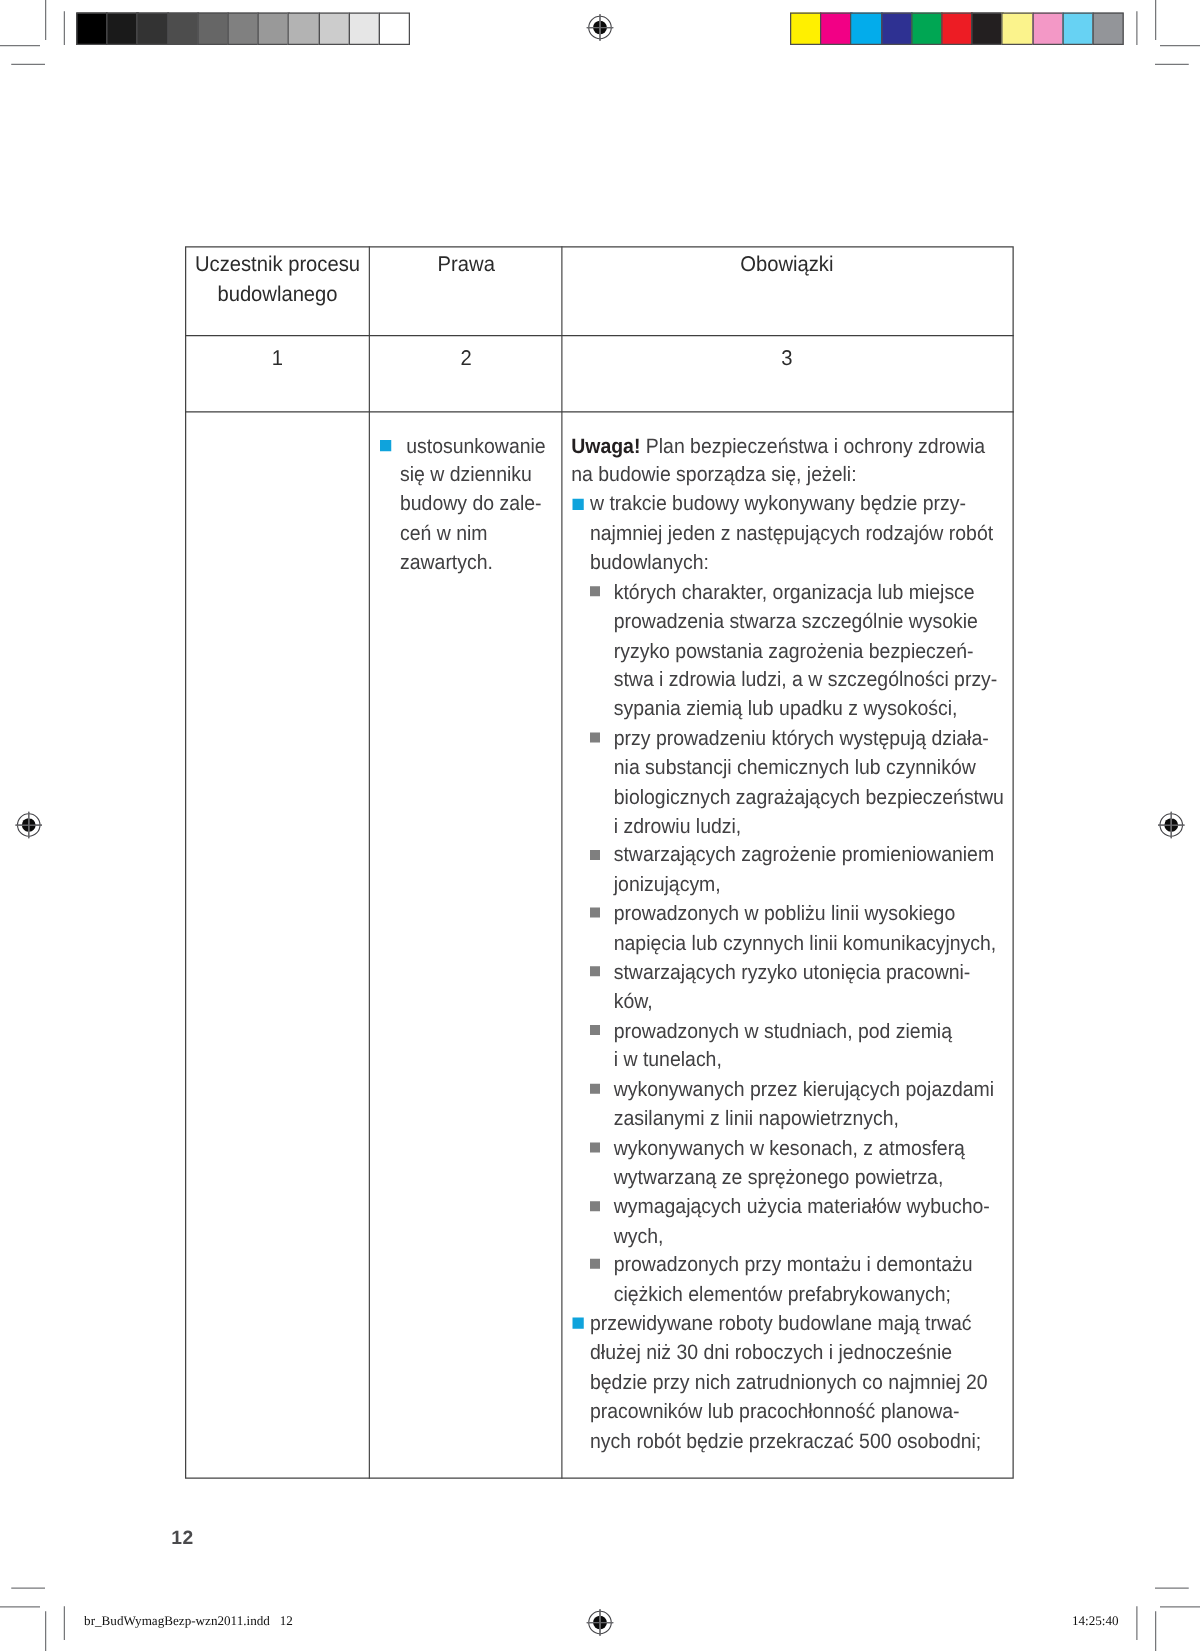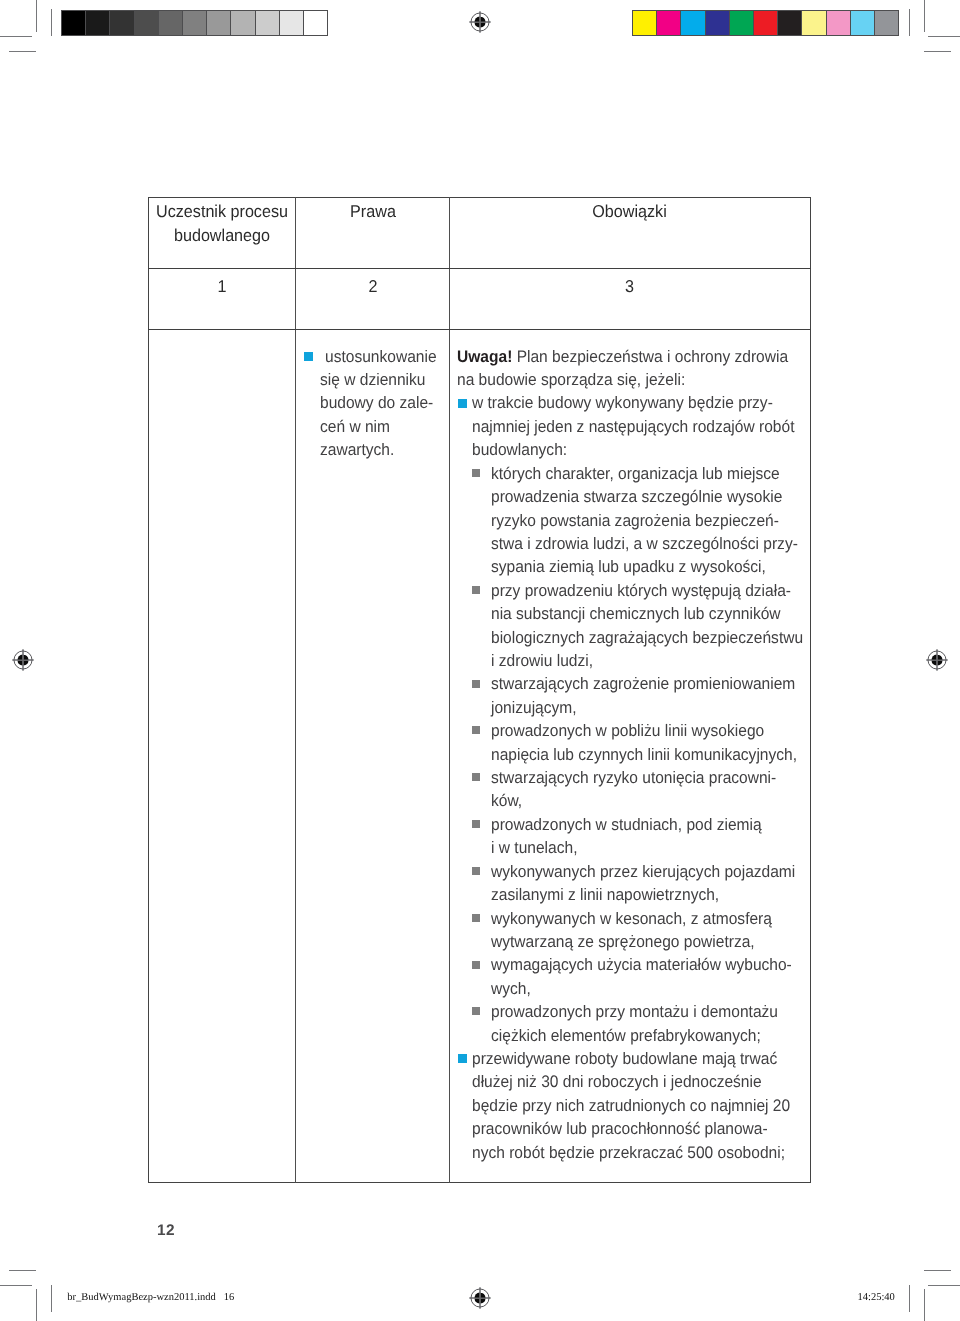--- a/index.html
+++ b/index.html
@@ -33,21 +33,21 @@
   .ncell{position:absolute;text-align:center;color:#2b2b2b;
          font-size:17.1px;line-height:23.5px;transform:scaleX(0.945);
          transform-origin:center top;}
 
   .ln{position:absolute;color:#414042;font-size:16.7px;line-height:23.5px;
       white-space:pre;transform:scaleX(0.932);transform-origin:left top;}
   .ln b{font-weight:bold;color:#231f20;}
   .bq{position:absolute;width:9px;height:9px;background:#0fa3dc;}
   .gq{position:absolute;width:8px;height:8px;background:#7f7f7f;}
 
-  .pagenum{position:absolute;left:157px;top:1221.6px;font-size:15.4px;
+  .pagenum{position:absolute;left:137px;top:1221.6px;font-size:15.4px;
            font-weight:bold;color:#4a4a4c;letter-spacing:.35px;}
   .foot{position:absolute;font-family:"Liberation Serif",serif;
         font-size:10.5px;color:#111111;white-space:pre;}
 </style>
 </head>
 <body>
 
 <div class="sheet">
 
   <div id="marks">
@@ -210,16 +210,16 @@
       <div class="bq" style="left: 457.6px; top: 1054.35px; background: rgb(15, 163, 220);"></div>
       <div class="ln" style="left: 471.9px; top: 1047.05px;">przewidywane roboty budowlane mają trwać</div>
       <div class="ln" style="left: 471.9px; top: 1070.47px;">dłużej niż 30 dni roboczych i jednocześnie</div>
       <div class="ln" style="left: 471.9px; top: 1093.88px;">będzie przy nich zatrudnionych co najmniej 20</div>
       <div class="ln" style="left: 471.9px; top: 1117.3px;">pracowników lub pracochłonność planowa-</div>
       <div class="ln" style="left: 471.9px; top: 1140.71px;">nych robót będzie przekraczać 500 osobodni;</div>
     </div>
 
   <div class="pagenum">12</div>
 
-  <div class="foot" style="left:67.3px;top:1291.5px;">br_BudWymagBezp-wzn2011.indd   16</div>
+  <div class="foot" style="left:67.3px;top:1291.5px;">br_BudWymagBezp-wzn2011.indd   12</div>
   <div class="foot" style="left:800.6px;top:1291.5px;margin-top:44px;">2011-09-09</div>
   <div class="foot" style="left:857.5px;top:1291.5px;">14:25:40</div>
 </div>
 
 </body></html>

